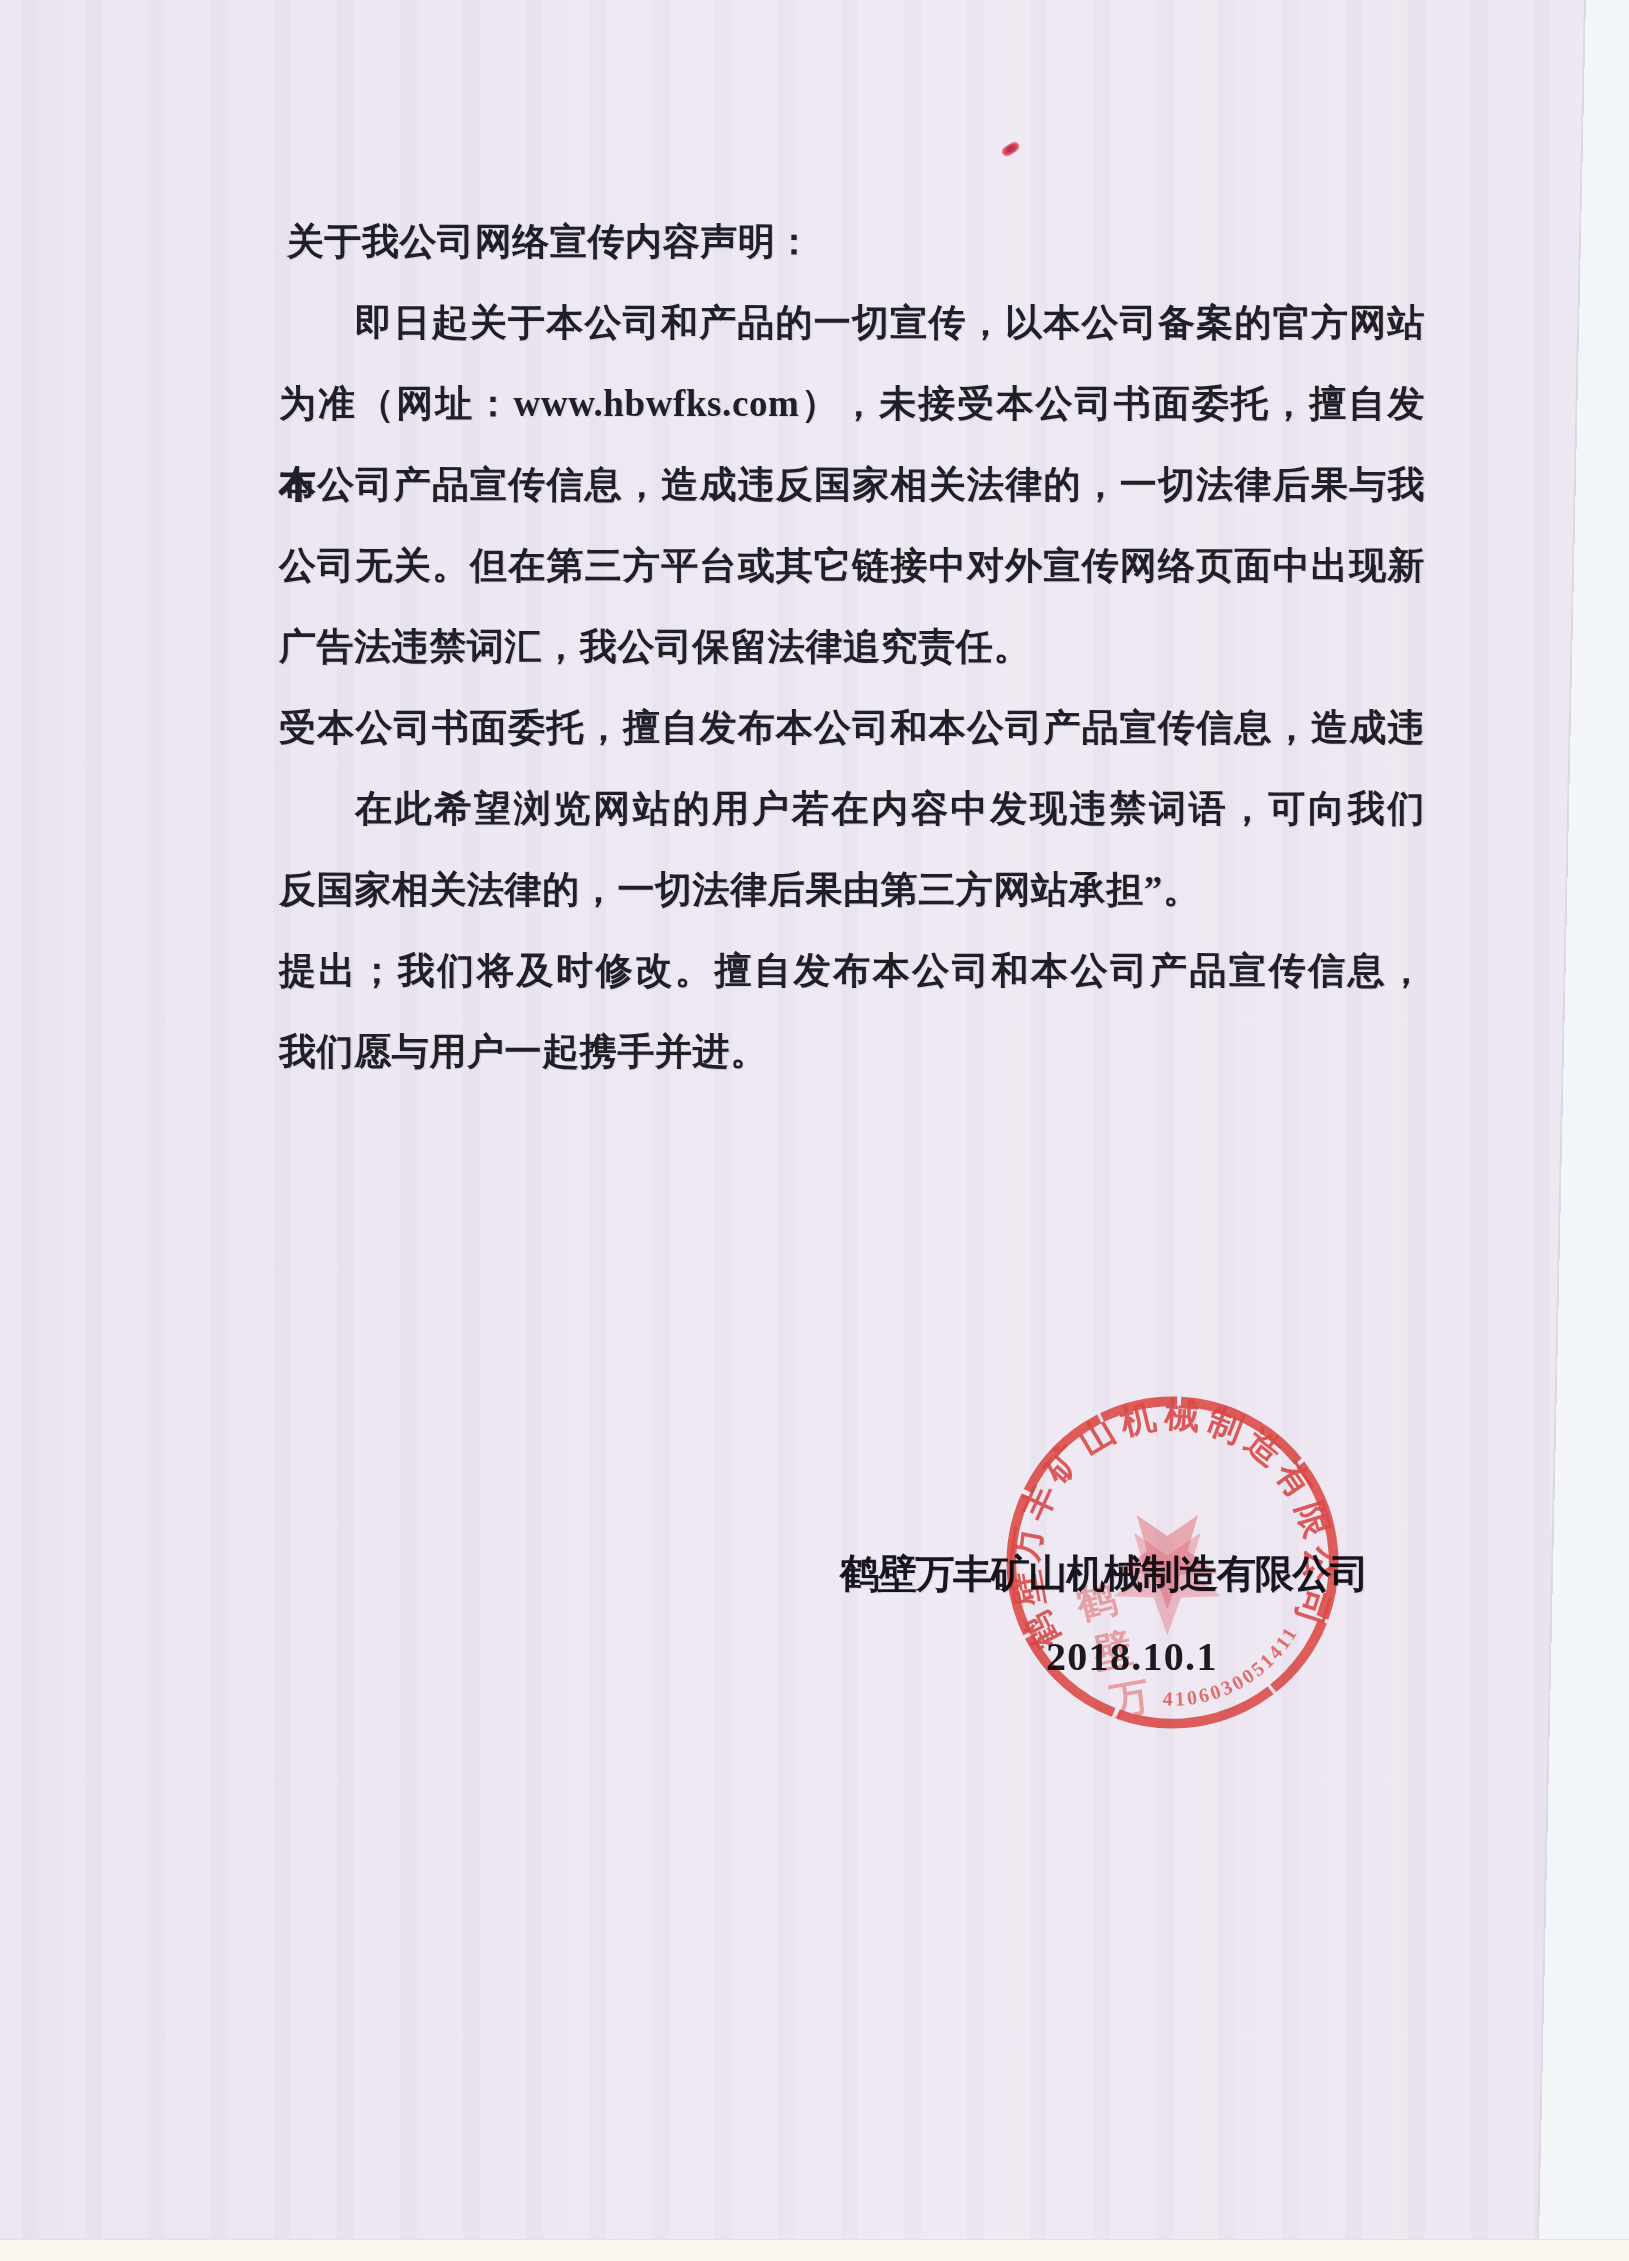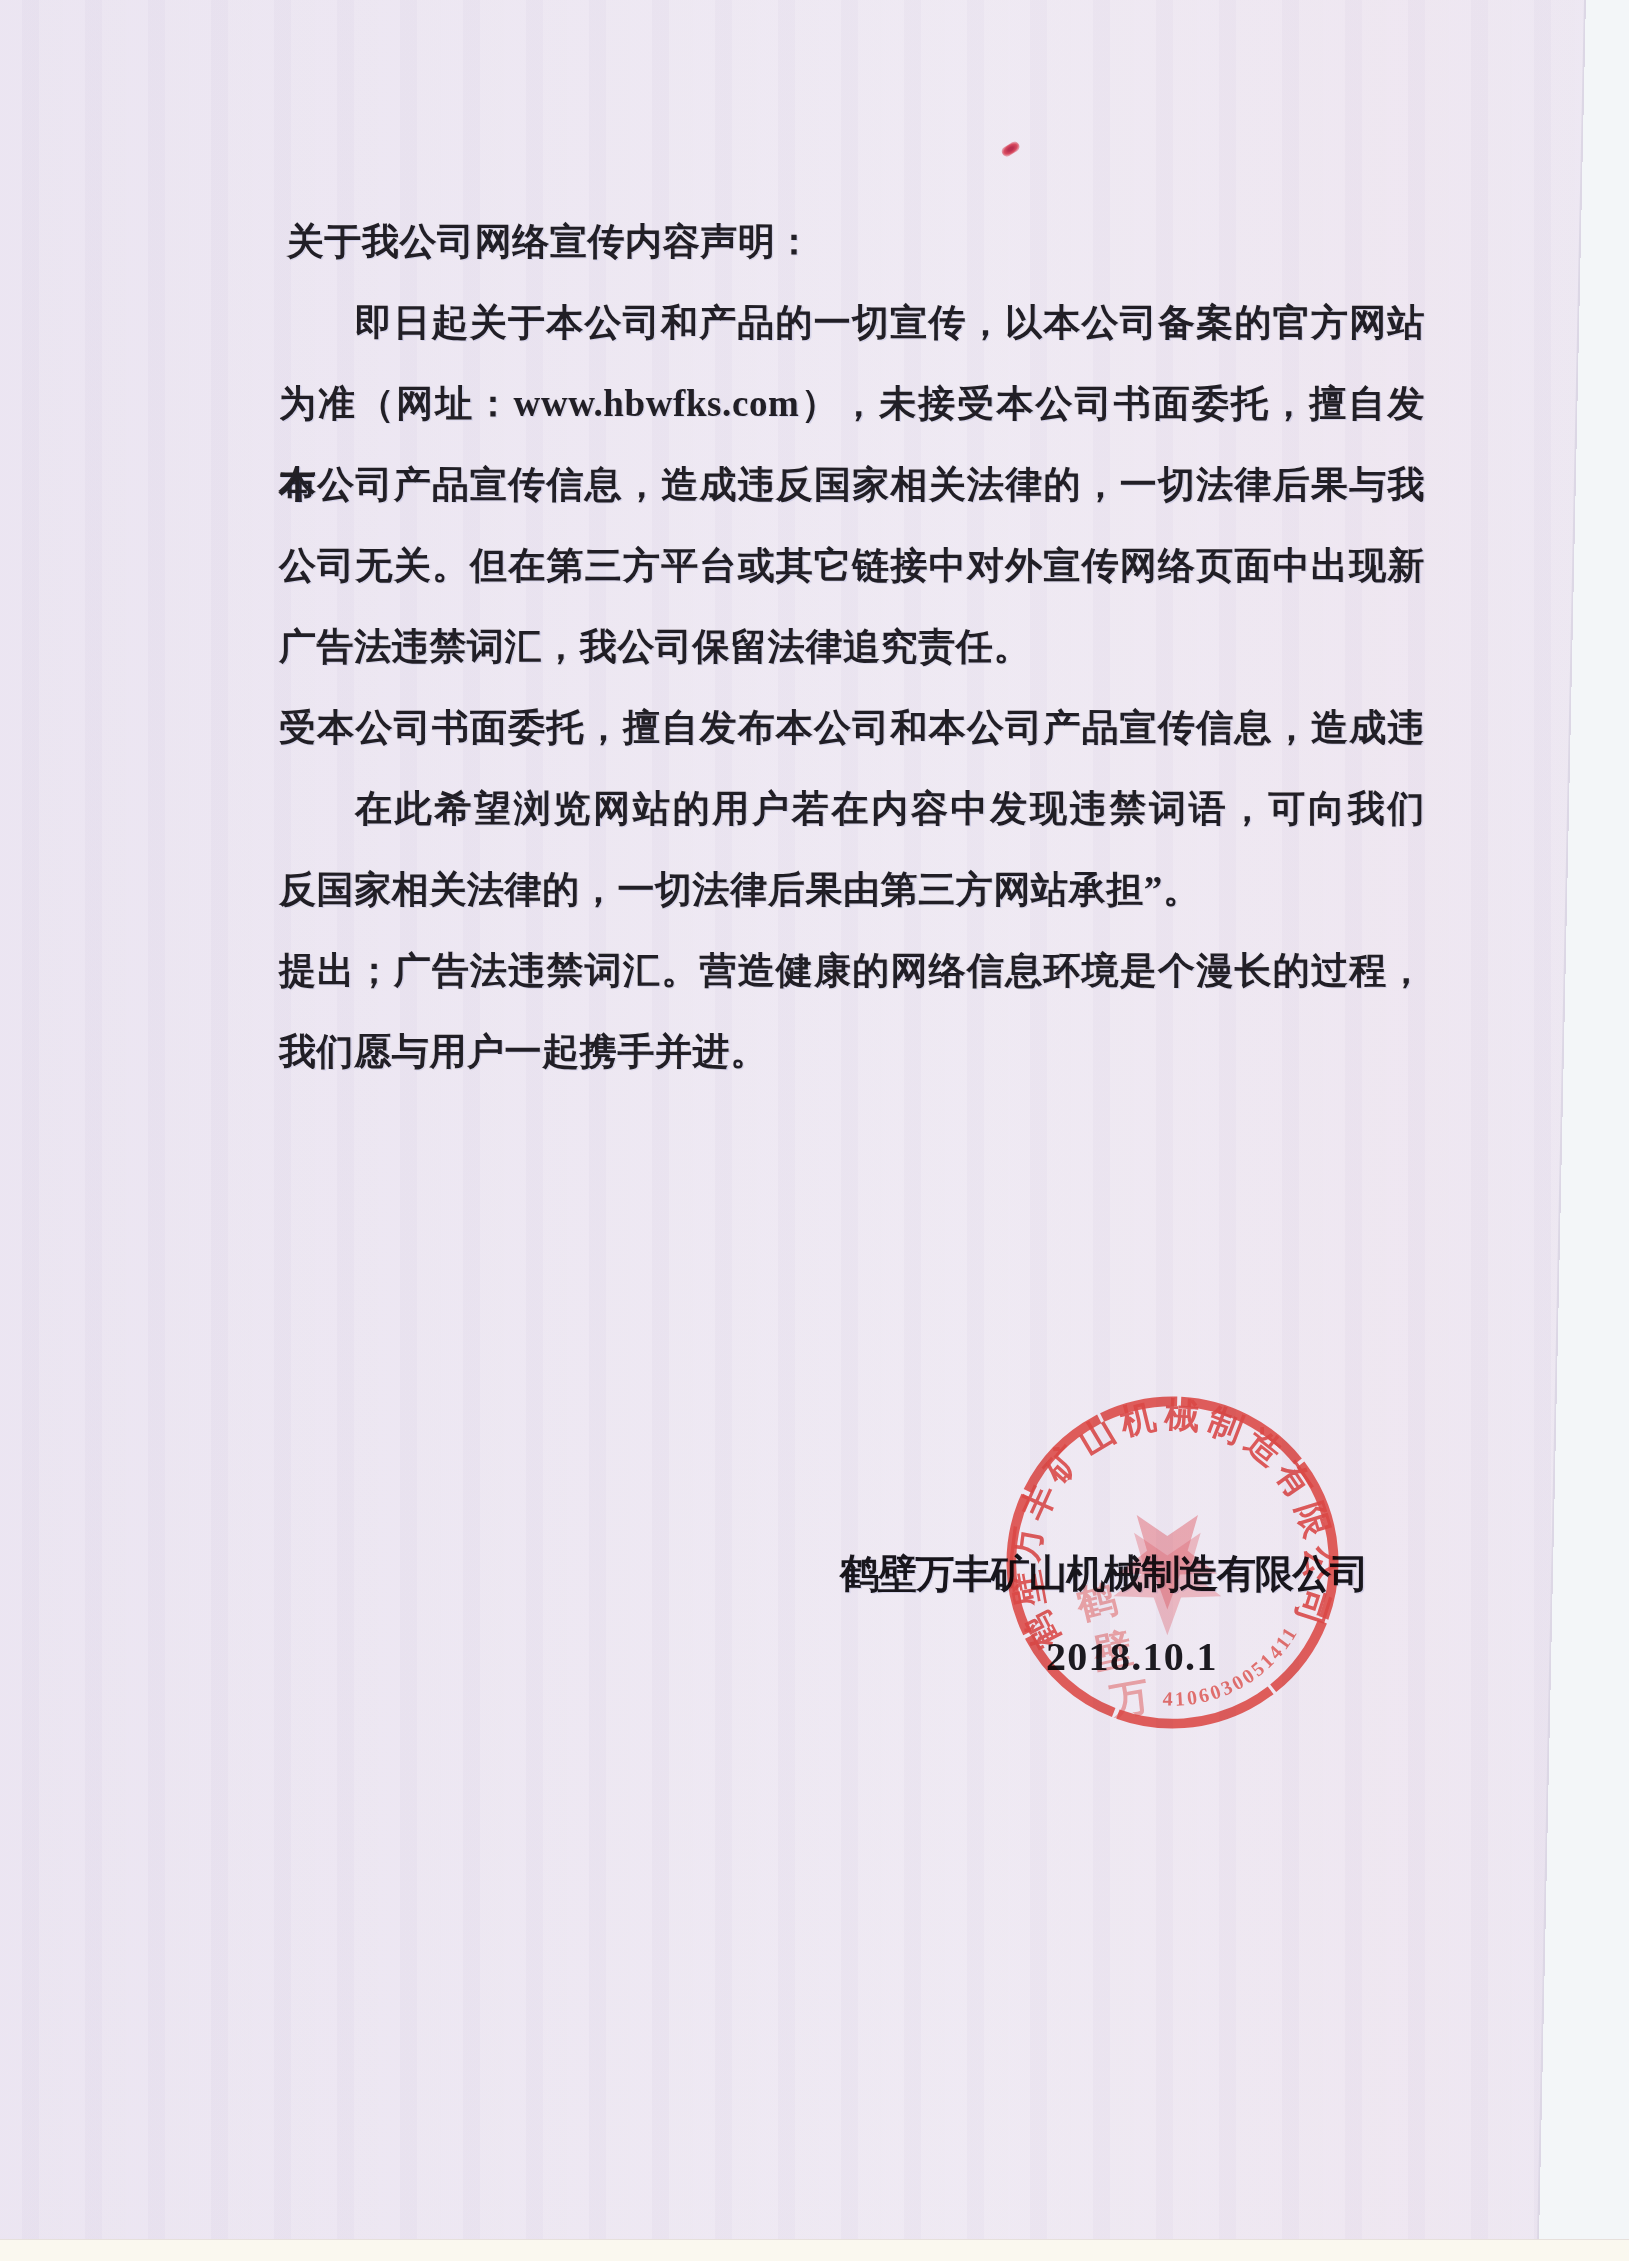--- a/index.html
+++ b/index.html
@@ -77,21 +77,21 @@
     <div class="line heading">关于我公司网络宣传内容声明：</div>
     <div class="line indent fill">即日起关于本公司和产品的一切宣传，以本公司备案的官方网站</div>
     <div class="line fill">为准（网址：www.hbwfks.com），未接受本公司书面委托，擅自发布</div>
     <div class="line fill">本公司产品宣传信息，造成违反国家相关法律的，一切法律后果与我</div>
     <div class="line fill">公司无关。但在第三方平台或其它链接中对外宣传网络页面中出现新</div>
     <div class="line">广告法违禁词汇，我公司保留法律追究责任。</div>
 
     <div class="line fill">受本公司书面委托，擅自发布本公司和本公司产品宣传信息，造成违</div>
     <div class="line indent fill">在此希望浏览网站的用户若在内容中发现违禁词语，可向我们</div>
     <div class="line">反国家相关法律的，一切法律后果由第三方网站承担”。</div>
-    <div class="line fill">提出；广告法违禁词汇。营造健康的网络信息环境是个漫长的过程，</div>
+    <div class="line fill">提出；我们将及时修改。擅自发布本公司和本公司产品宣传信息，</div>
     <div class="line">我们愿与用户一起携手并进。</div>
   </main>
 
   <div class="company-line">鹤壁万丰矿山机械制造有限公司</div>
   <div class="date-line">2018.10.1</div>
 
   <svg class="seal" viewBox="0 0 560 560" aria-hidden="true">
     <defs>
       <path id="ringArc" d="M 108 400.5 A 210 210 0 1 1 452 400.5" fill="none"></path>
       <path id="serialArc" d="M 260.6 501.2 A 222 222 0 0 0 476 384.2" fill="none"></path>

